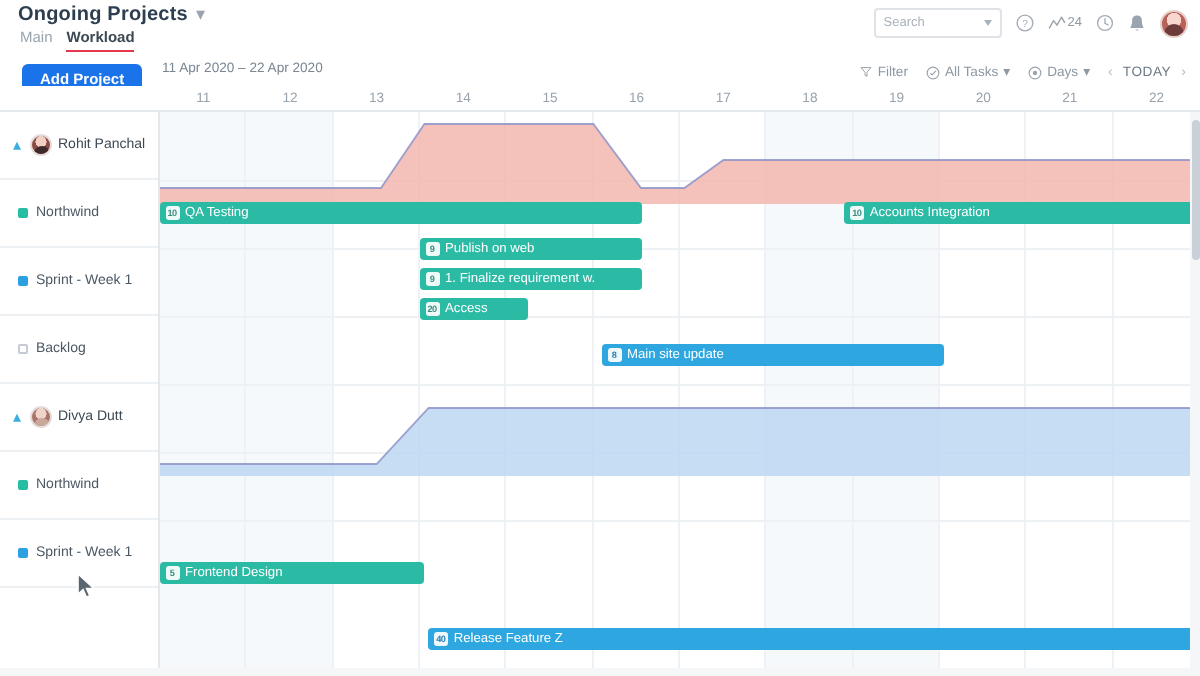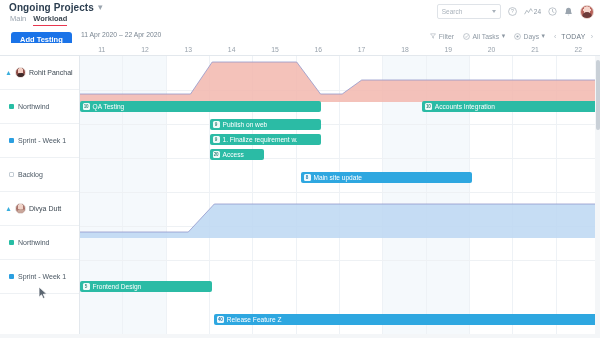--- a/index.html
+++ b/index.html
@@ -232,21 +232,21 @@
         <svg width="9" height="10" viewBox="0 0 14 16">
             <path d="M7 1.2 C4.4 1.2 3.1 3 3.1 5.3 C3.1 9 1.7 10.2 1.7 11.2 H12.3 C12.3 10.2 10.9 9 10.9 5.3 C10.9 3 9.6 1.2 7 1.2 Z" fill="#9aa4ae"></path>
             <path d="M5.6 12.4 A1.6 1.6 0 0 0 8.4 12.4 Z" fill="#9aa4ae"></path>
           </svg>
       </span>
       <span class="avatar"></span>
     </div>
   </div>
 
   <div class="toolbar">
-    <button class="add-project">Add Testing</button>
+    <button class="add-project">Add Project</button>
     <span class="date-range">11 Apr 2020 – 22 Apr 2020</span>
 
     <div class="tb-right">
       <span class="tb-item">
         <svg width="6" height="6" viewBox="0 0 12 12">
             <path d="M1 1.6 H11 L7 6.3 V10.4 L5 9.2 V6.3 Z" fill="none" stroke="#9aa4ae" stroke-width="1"></path>
           </svg>
         <span>Filter</span>
       </span>
       <span class="tb-item">

